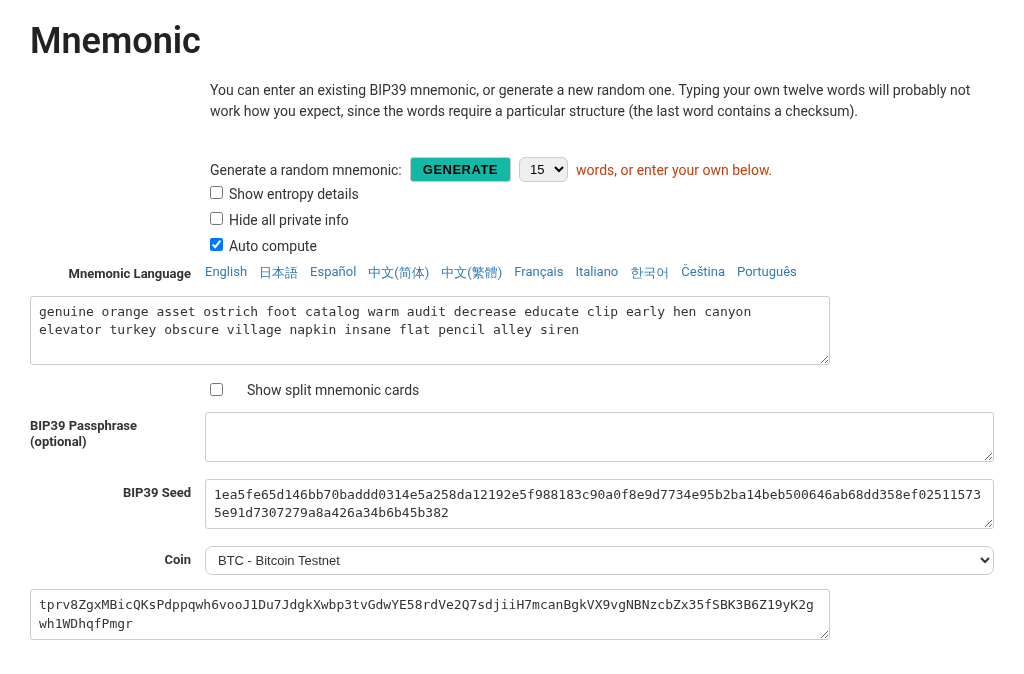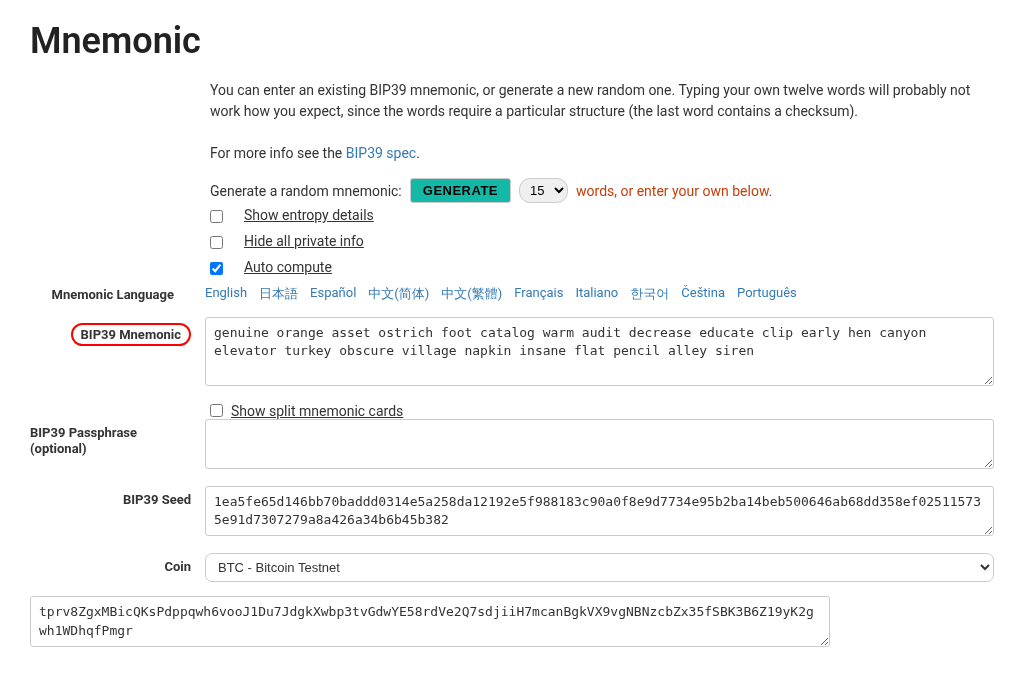--- a/index.html
+++ b/index.html
@@ -42,32 +42,31 @@
       padding: 4px 12px;
       font-size: 13px;
       font-weight: 700;
       cursor: pointer;
       border-radius: 3px;
       letter-spacing: 0.5px;
     }
     select.words-select {
       padding: 3px 6px;
       border: 1px solid #ccc;
-      border-radius: 11px;
+      border-radius: 6px;
       font-size: 13px;
     }
     .words-after { color: #c2410c; }
 
     .checkbox-row {
       margin-left: 180px;
       margin-bottom: 10px;
       display: flex;
-      align-items: flex-end;
-      gap: 21px;
-      text-decoration: underline;
+      align-items: flex-start;
+      gap: 6px;
     }
     .checkbox-row label { cursor: pointer; color: #333; }
     .checkbox-row input[type="checkbox"] { cursor: pointer; }
 
     .field-row {
       display: flex;
       align-items: flex-start;
       margin-bottom: 14px;
     }
     .field-label {
@@ -119,64 +118,60 @@
     }
 
     .language-row {
       display: flex;
       align-items: center;
       margin-bottom: 14px;
     }
     .language-label {
       width: 175px;
       text-align: right;
-      padding-right: 31px;
+      padding-right: 14px;
       font-weight: 700;
       font-size: 13px;
       color: #333;
       flex-shrink: 0;
     }
     .language-links {
       display: flex;
       gap: 12px;
       flex-wrap: wrap;
     }
     .language-links a {
       color: #337ab7;
       text-decoration: none;
       font-size: 13px;
     }
 
     .show-split-row {
       margin-left: 180px;
       display: flex;
       align-items: center;
-      gap: 8px;
-      text-decoration: underline;
+      gap: 24px;
+      margin-bottom: 14px;
     }
     .show-split-row label { cursor: pointer; color: #333; }
 
     .passphrase-label {
       line-height: 1.3;
       text-align: left;
     }
     .passphrase-label span { display: block; }
   </style>
 </head>
 <body>
 
 <h1>Mnemonic</h1>
 
 <div class="description">
   <p>You can enter an existing BIP39 mnemonic, or generate a new random one. Typing your own twelve words will probably not work how you expect, since the words require a particular structure (the last word contains a checksum).</p>
   <br>
-  <p>
-    <span>For more info see the</span>
-    <a class="bip39-link" href="#">BIP39 spec</a><span>.</span>
-  </p>
 </div>
 
 <div class="generate-row">
   <span class="generate-label">Generate a random mnemonic:</span>
   <button class="generate-btn">GENERATE</button>
   <select class="words-select">
   <option value="3">3</option><option value="6">6</option><option value="9">9</option><option value="12">12</option><option value="15" selected="">15</option><option value="18">18</option><option value="21">21</option><option value="24">24</option></select>
   <span class="words-after">words, or enter your own below.</span>
 </div>
 
@@ -205,23 +200,20 @@
       <a href="#">中文(繁體)</a>
       <a href="#">Français</a>
       <a href="#">Italiano</a>
       <a href="#">한국어</a>
       <a href="#">Čeština</a>
       <a href="#">Português</a>
     </div>
 </div>
 
 <div class="field-row">
-  <div class="field-label circled">
-    <span class="circle-highlight">BIP39 Mnemonic</span>
-  </div>
   <div class="field-content">
     <textarea rows="3" style="">genuine orange asset ostrich foot catalog warm audit decrease educate clip early hen canyon elevator turkey obscure village napkin insane flat pencil alley siren</textarea>
   </div>
 </div>
 
 <div class="show-split-row">
   <input type="checkbox" id="show-split" style="">
   <label for="show-split">Show split mnemonic cards</label>
 </div>
 

